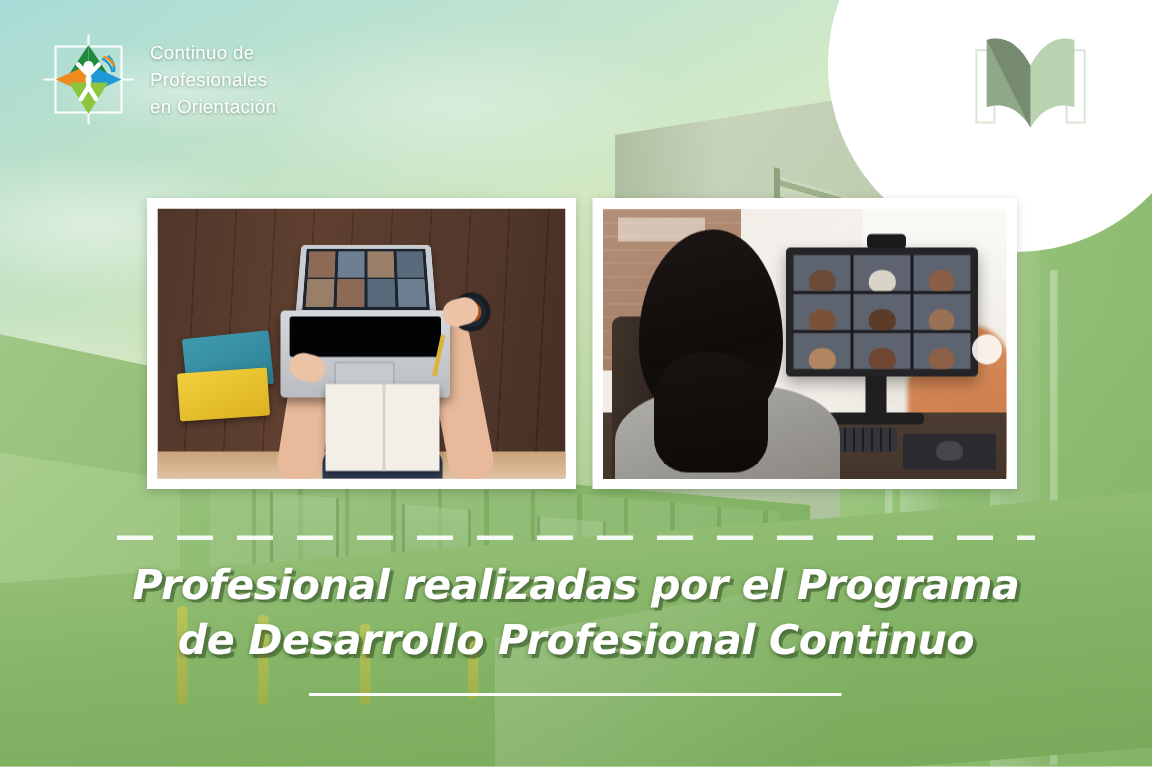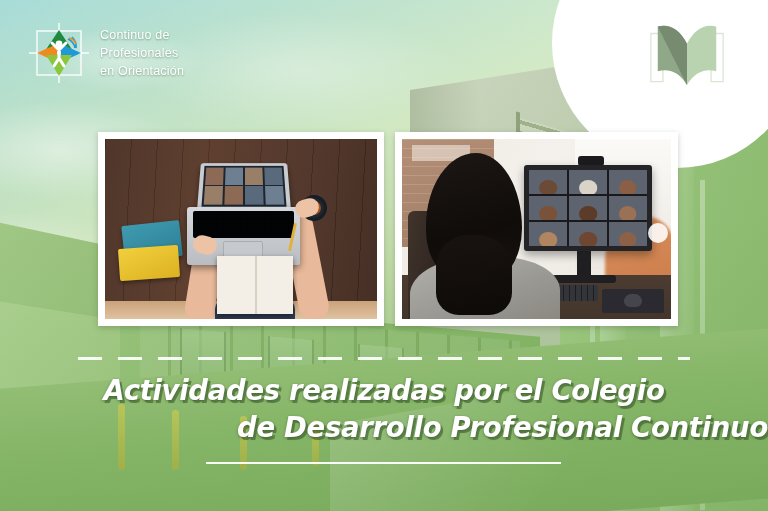--- a/index.html
+++ b/index.html
@@ -339,21 +339,21 @@
     opacity:.92;
   }
   .title {
     position:absolute; left:0; top:372px; width:768px;
     text-align:center; color:#ffffff;
     font-family:"DejaVu Sans", sans-serif;
     font-size:27.5px; font-weight:bold; font-style:italic;
     line-height:1.33; letter-spacing:-.3px;
     text-shadow:2.5px 2.5px 0 rgba(55,85,40,.55), 0 1px 3px rgba(40,70,30,.5);
   }
-  .title .l2 { display:block;text-align:right; }
+  .title .l2 { display:block; }
   .rule-solid {
     position:absolute; left:206px; top:462px; width:355px; height:2px;
     background:#ffffff; opacity:.95;
   }
 </style>
 </head>
 <body>
 
 <div class="banner">
 
@@ -513,19 +513,19 @@
         <div class="hair"></div>
         <div class="hair2"></div>
         <div class="white-dot"></div>
       </div>
     </div>
   </div>
 
   <div class="rule-dashed"></div>
 
   <div class="title">
-    <span class="l1">Actividades realizadas por el Colegio</span>
+    <span class="l1">Profesional realizadas por el Programa</span>
     <span class="l2">de Desarrollo Profesional Continuo</span>
   </div>
 
   <div class="rule-solid"></div>
 
 </div>
 
 </body></html>

